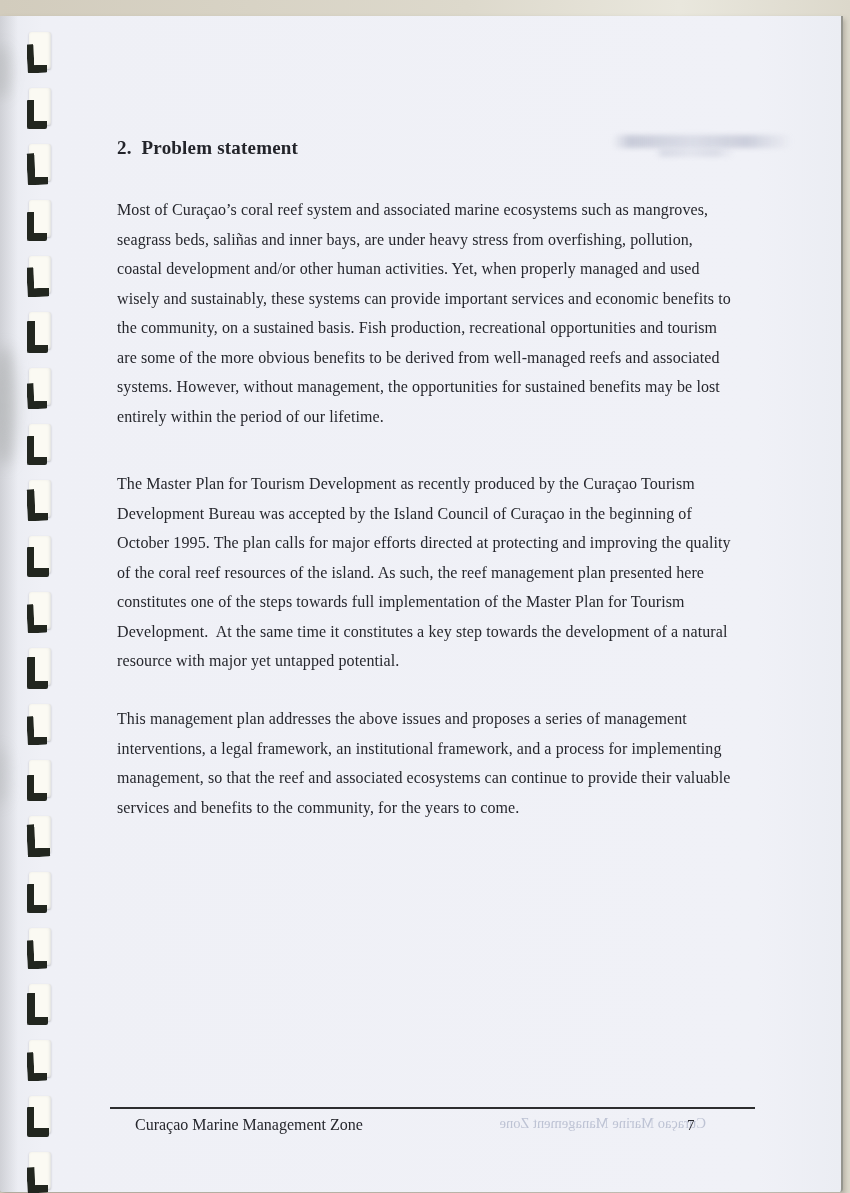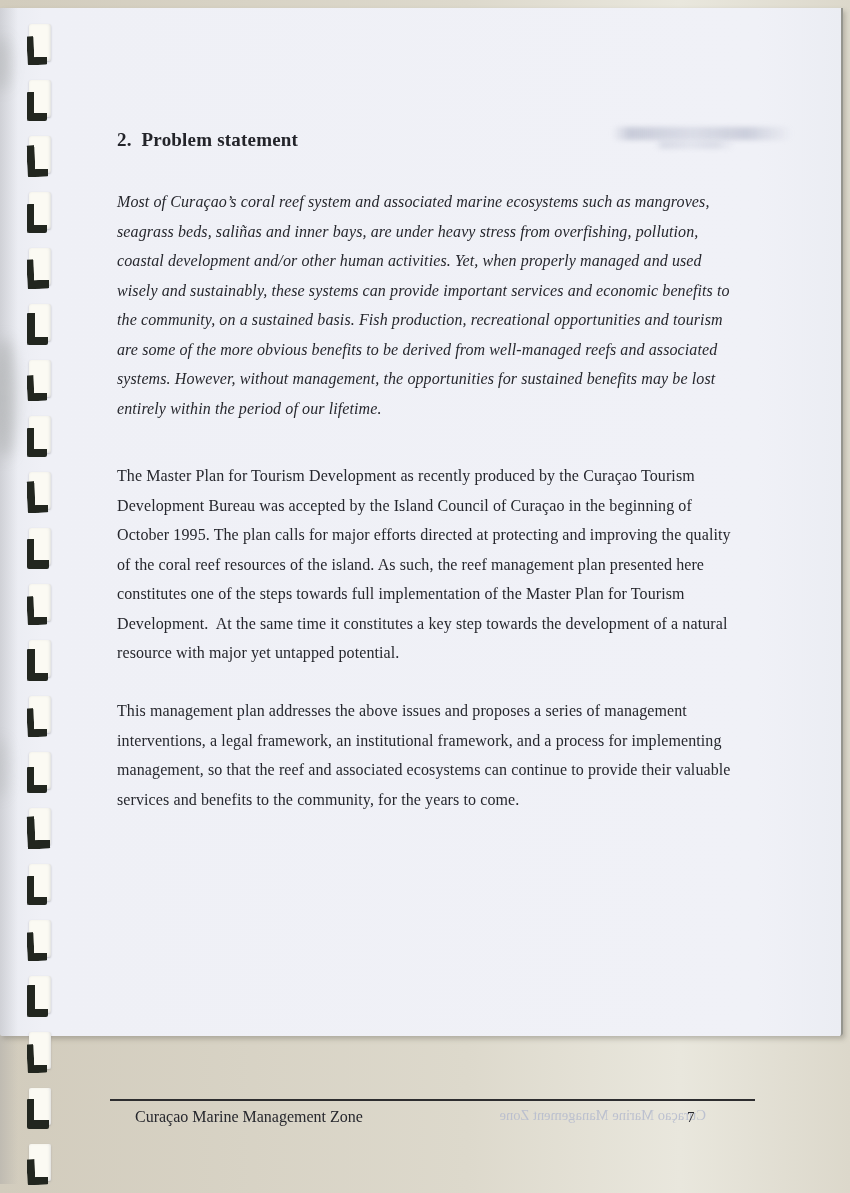--- a/index.html
+++ b/index.html
@@ -2,21 +2,21 @@
 <html><head>
 <meta charset="utf-8">
 <style>
   html,body { margin:0; padding:0; }
   body {
     width:850px; height:1193px; position:relative; overflow:hidden;
     background:linear-gradient(90deg,#d2ccbd 0%,#ddd9cc 55%,#e9e7dd 80%,#dcd8cb 100%);
     font-family:"Liberation Serif","DejaVu Serif",serif;
   }
   .paper {
-    position:absolute; left:0; top:8px; width:841px; height:1028px;
+    position:absolute; left:0; top:16px; width:841px; height:1176px;
     background:linear-gradient(90deg,#e9ebf1 0%,#eff0f6 5%,#f0f1f7 90%,#ebedf3 100%);
     border-right:2px solid #95958e;
     border-radius:0 0 3px 2px;
     box-shadow:2px 3px 5px rgba(95,92,80,.35);
   }
   .left-shade {
     position:absolute; left:0; top:0; width:18px; height:1176px;
     background:linear-gradient(90deg,rgba(148,148,152,.30),rgba(148,148,152,0));
   }
   .smudge { position:absolute; background:rgba(148,150,148,.38); filter:blur(7px); border-radius:50%; }
@@ -43,21 +43,21 @@
   .heading {
     position:absolute; left:117px; top:121px; margin:0;
     font-size:19px; font-weight:bold; letter-spacing:.2px; color:#23242a;
     white-space:pre;
   }
   .para {
     position:absolute; left:117px; width:650px;
     font-size:16px; line-height:29.5px; letter-spacing:.1px; color:#26272d;
     white-space:pre-wrap;
   }
-  .p1 { top:179px;font-style:italic; }
+  .p1 { top:179px; }
   .p2 { top:453px;font-family:Liberation Serif, serif; }
   .p3 { top:688px; }
 
   .footer-rule  { position:absolute; left:110px; top:1091px; width:645px; height:2px; background:#2d2d2f; }
   .footer-title { position:absolute; left:135px; top:1100px; font-size:16px; color:#26272d; }
   .page-number  { position:absolute; left:687px; top:1101px; font-size:15px; color:#26272d; }
 
   
   .footer-ghost {
     position:absolute; left:448px; top:1099px; width:258px;

